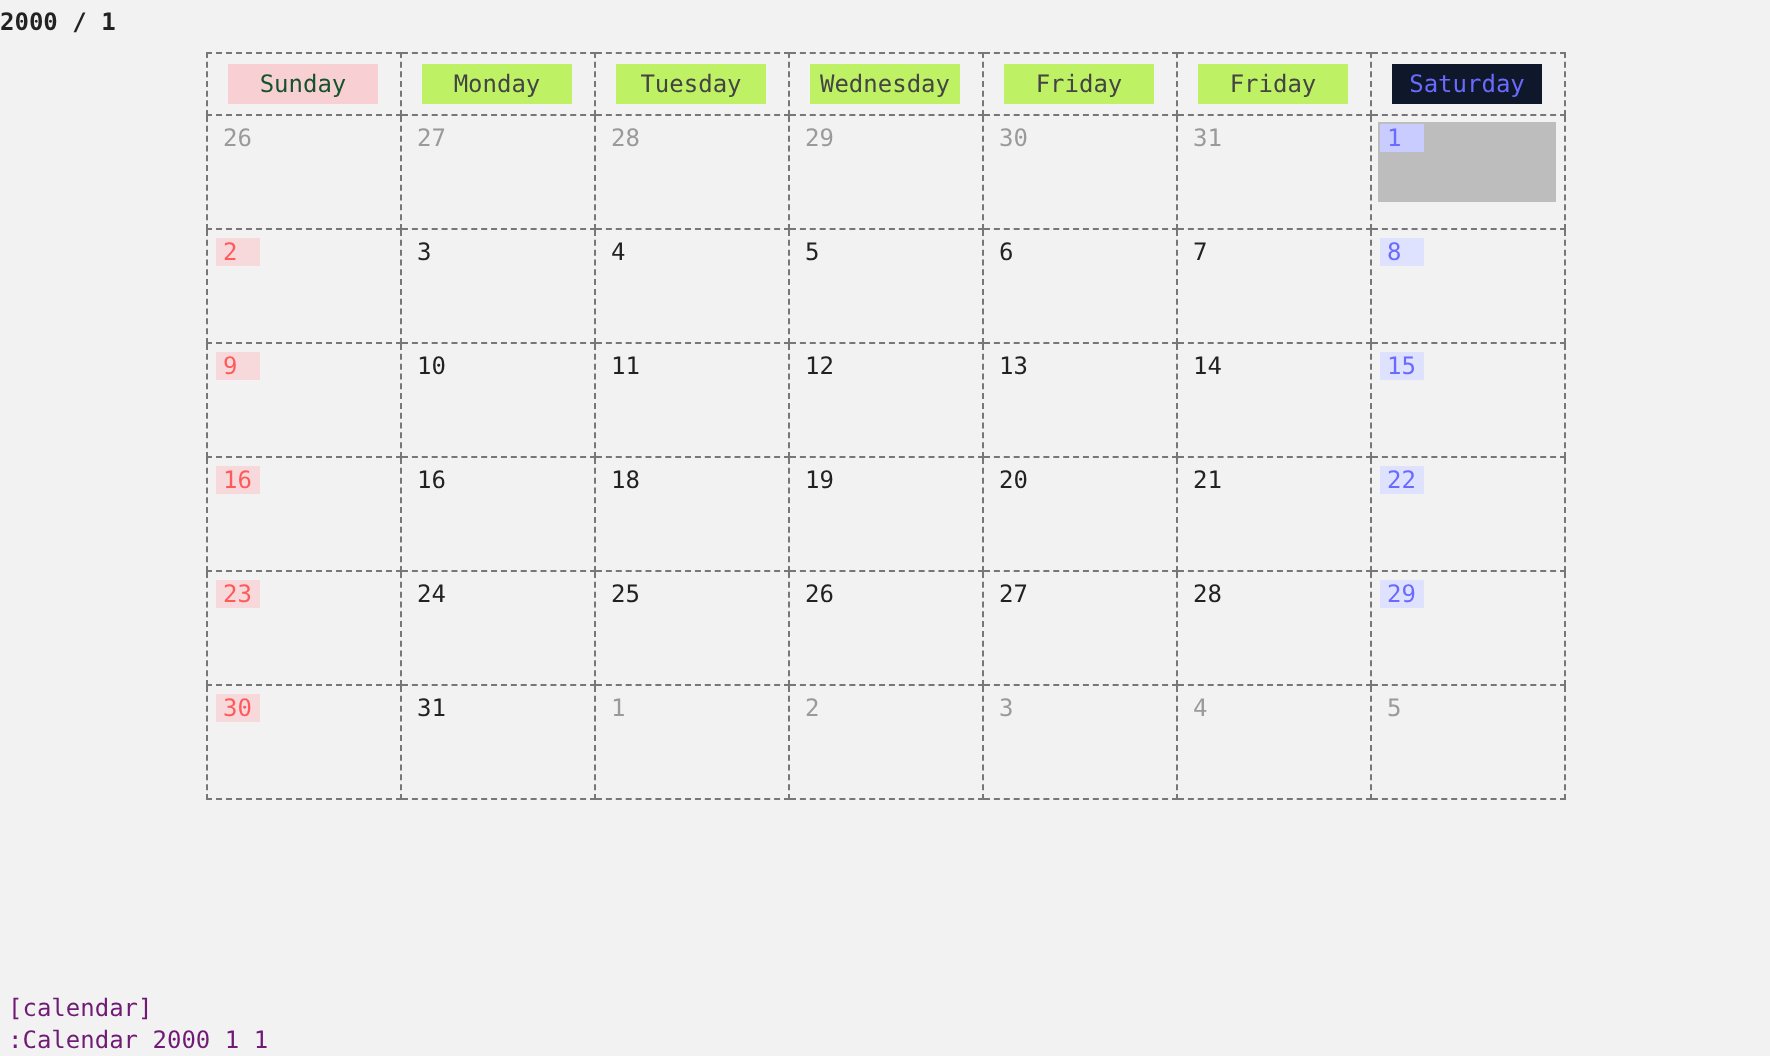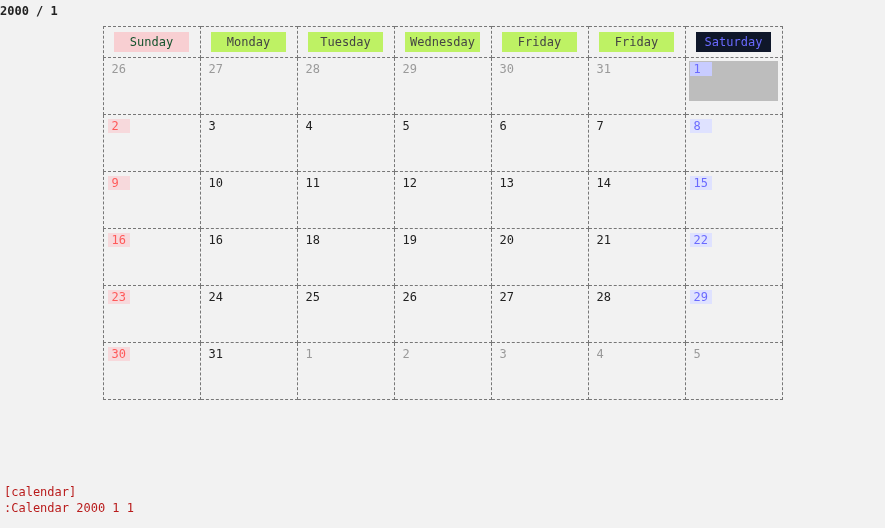--- a/index.html
+++ b/index.html
@@ -18,21 +18,21 @@
   td.out .num{color:#9a9a9a;}
   td.in .num{color:#222;}
   td.sun .num{color:#ff5a5a;background:#f7d9dc;}
   td.sat .num{color:#6a6aff;background:#dfe2ff;}
   td.out.sun .num,td.out.sat .num{color:#9a9a9a;background:transparent;}
   td.today .fill{background:#bdbdbd;margin:3px 4px 4px 3px;
        height:40px;}
   td.today .num{background:#c8ccff;color:#6a6aff;position:relative;z-index:2;}
   td.today{position:relative;}
   td.today .fill{position:absolute;left:0;right:0;top:0;}
-  .status{position:absolute;left:4px;bottom:12px;line-height:1.35;color:#b91c1c;}
+  .status{position:absolute;left:4px;bottom:0;line-height:1.35;color:#701a75;}
 </style>
 </head>
 <body>
 
 <div class="title">2000 /  1</div>
 
 <div class="cal">
 <table>
 <thead>
         <tr id="hdr-row">

